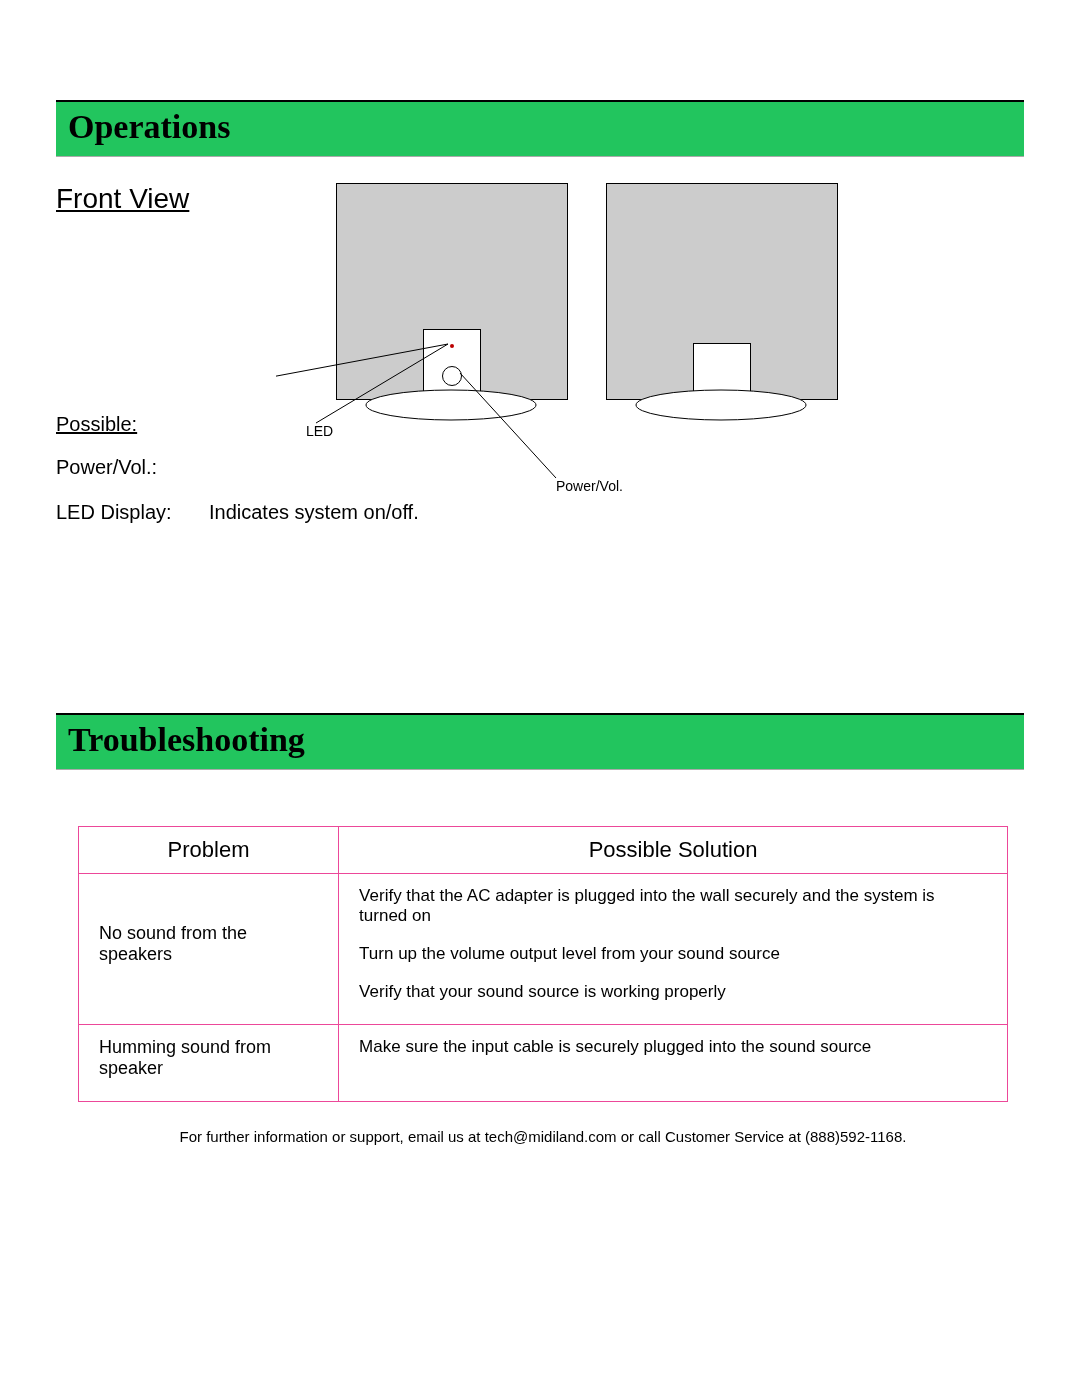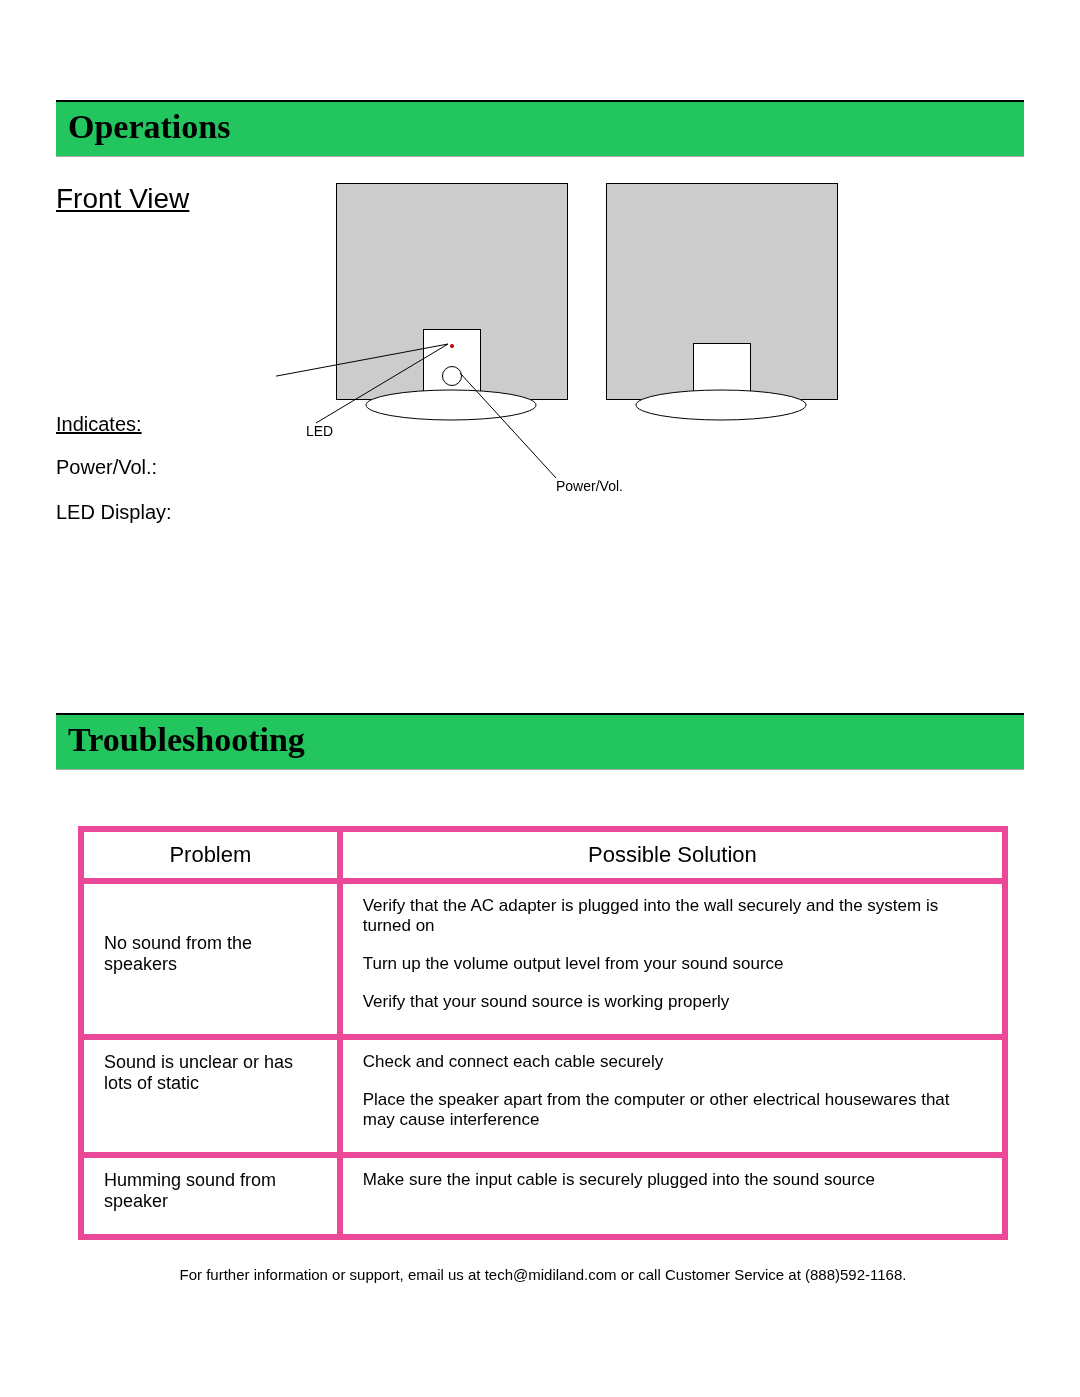--- a/index.html
+++ b/index.html
@@ -59,21 +59,21 @@
 
   
   .trouble-wrap{padding:0 16px 0 22px;}
   .tbl{
     width:100%;
     border:1px solid #000;
     border-collapse:collapse;
     table-layout:fixed;
   }
   .tbl td,.tbl th{
-    border:6px solid #ec4899;
+    border:1px solid #ec4899;
     vertical-align:top;
     text-align:left;
     padding:12px 20px 22px 20px;
   }
   .tbl th{
     font-family:Arial,sans-serif;
     font-size:22px;
     font-weight:normal;
     text-align:center;
     padding:10px 0;
@@ -123,27 +123,28 @@
         <line x1="172" y1="161" x2="40" y2="240" stroke="#000" stroke-width="1"></line>
         <line x1="172" y1="161" x2="-10" y2="195" stroke="#000" stroke-width="1"></line>
         <line x1="184" y1="190" x2="280" y2="295" stroke="#000" stroke-width="1"></line>
       </svg>
 
       <div class="callout" style="left:30px;top:240px;">LED</div>
       <div class="callout" style="left:280px;top:295px;">Power/Vol.</div>
     </div>
 
     <div class="controls">
-      <span class="controls-h">Indicates:</span>
+      <span class="controls-h">Possible:</span>
 
       <div class="crow">
         <div class="clab">Power/Vol.:</div>
       </div>
       <div class="crow">
         <div class="clab">LED Display:</div>
+        <div class="cdesc">Indicates system on/off.</div>
       </div>
     </div>
   </div>
 
   <div style="height:90px;"></div>
   <div class="section-bar">Troubleshooting</div>
 
   <div style="height:30px;"></div>
   <div class="trouble-wrap">
     <table class="tbl">
@@ -158,27 +159,20 @@
       </tr>
       <tr>
         <td class="pcol" style="vertical-align:middle;">No sound from the speakers</td>
         <td class="scol">
           <div class="sol-line">Verify that the AC adapter is plugged into the wall securely and the system is turned on</div>
           <div class="sol-line">Turn up the volume output level from your sound source</div>
           <div class="sol-line">Verify that your sound source is working properly</div>
         </td>
       </tr>
       <tr>
-        <td class="pcol">Sound is unclear or has lots of static</td>
-        <td class="scol">
-          <div class="sol-line">Check and connect each cable securely</div>
-          <div class="sol-line">Place the speaker apart from the computer or other electrical housewares that may cause interference</div>
-        </td>
-      </tr>
-      <tr>
         <td class="pcol">Humming sound from speaker</td>
         <td class="scol">
           <div class="sol-line">Make sure the input cable is securely plugged into the sound source</div>
         </td>
       </tr>
     </tbody>
       </table>
     <div class="foot">For further information or support, email us at tech@midiland.com or call Customer Service at (888)592-1168.</div>
   </div>
 

